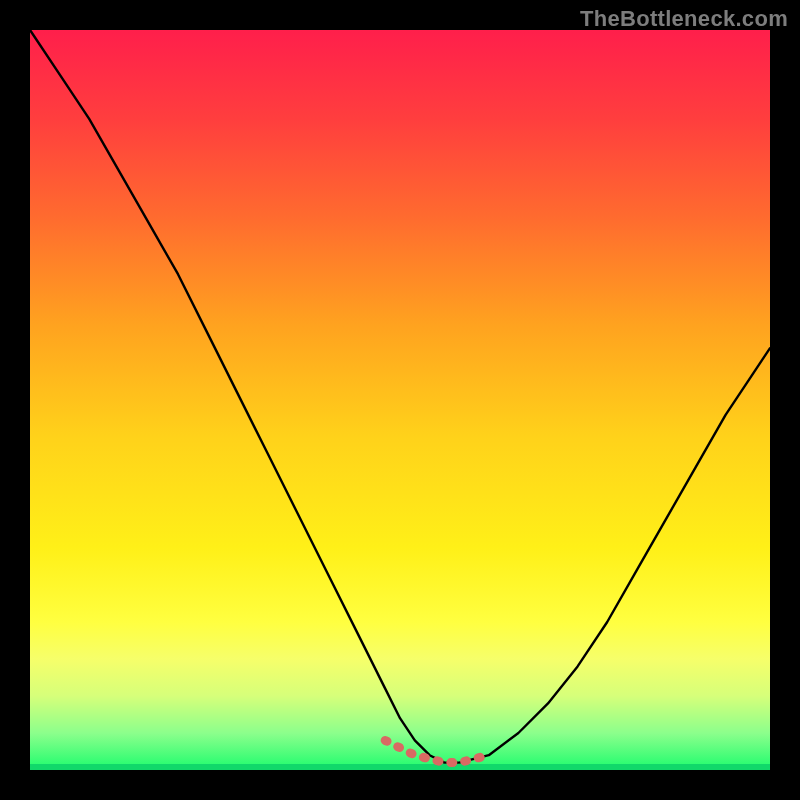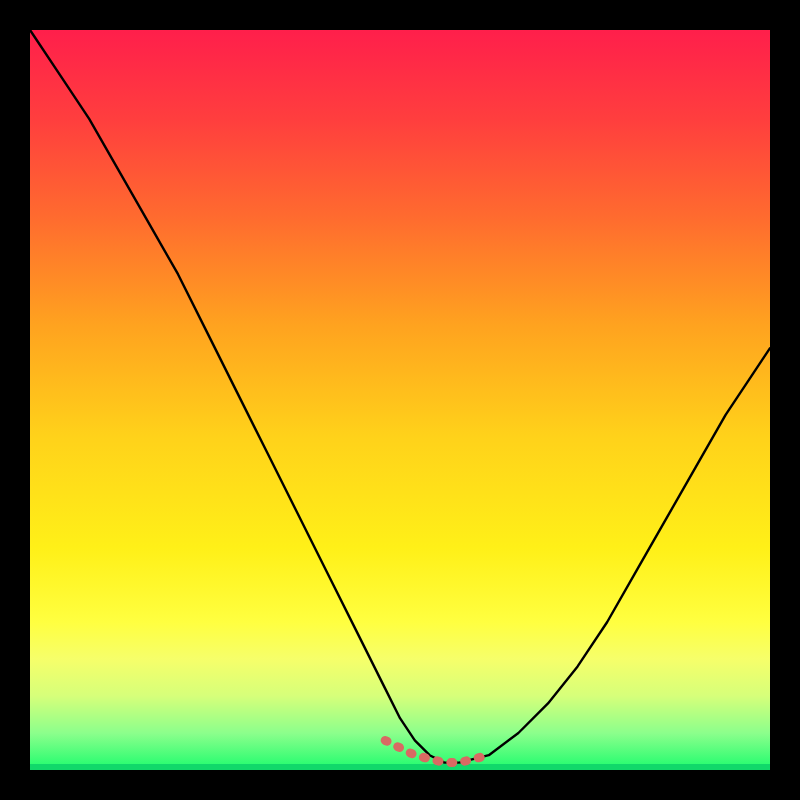--- a/index.html
+++ b/index.html
@@ -70,19 +70,20 @@
     stroke-linecap: round;
   }
 </style>
 </head>
 <body>
 <div class="stage">
 
   <div class="plot-area"></div>
   <div class="bottom-strip"></div>
 
+  <div class="watermark">TheBottleneck.com</div>
 
   <svg class="overlay" viewBox="0 0 740 740" preserveAspectRatio="none">
     <path id="curve-path" class="curve" d="M0.0 0.0 L29.6 44.4 L59.2 88.8 L88.8 140.6 L118.4 192.4 L148.0 244.2 L177.6 303.4 L207.2 362.6 L236.8 421.8 L266.4 481.0 L296.0 540.2 L325.6 599.4 L355.2 658.6 L370.0 688.2 L384.8 710.4 L399.6 725.2 L414.4 732.6 L429.2 732.6 L458.8 725.2 L488.4 703.0 L518.0 673.4 L547.6 636.4 L577.2 592.0 L606.8 540.2 L636.4 488.4 L666.0 436.6 L695.6 384.8 L725.2 340.4 L740.0 318.2"></path>
     <path id="highlight-path" class="highlight" d="M355.2 710.4 L370.0 717.8 L384.8 725.2 L399.6 728.9 L414.4 732.6 L429.2 732.6 L444.0 728.9 L458.8 725.2" stroke="#d96a63" stroke-dasharray="2 12"></path>
   </svg>
 
 </div>
 
 </body></html>

